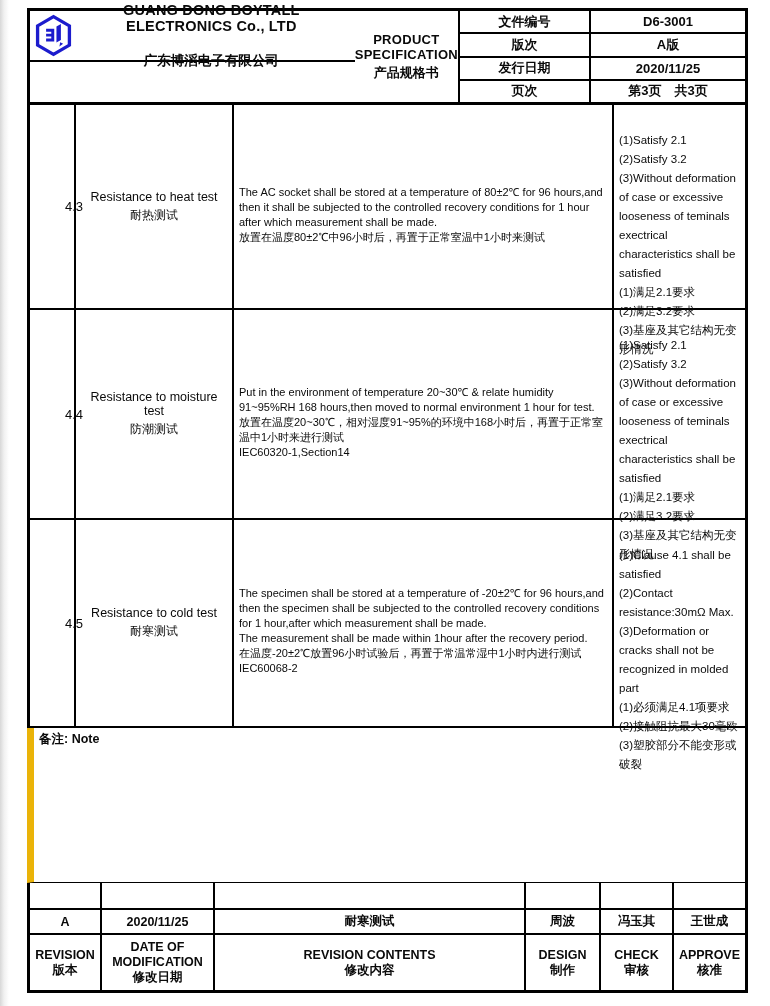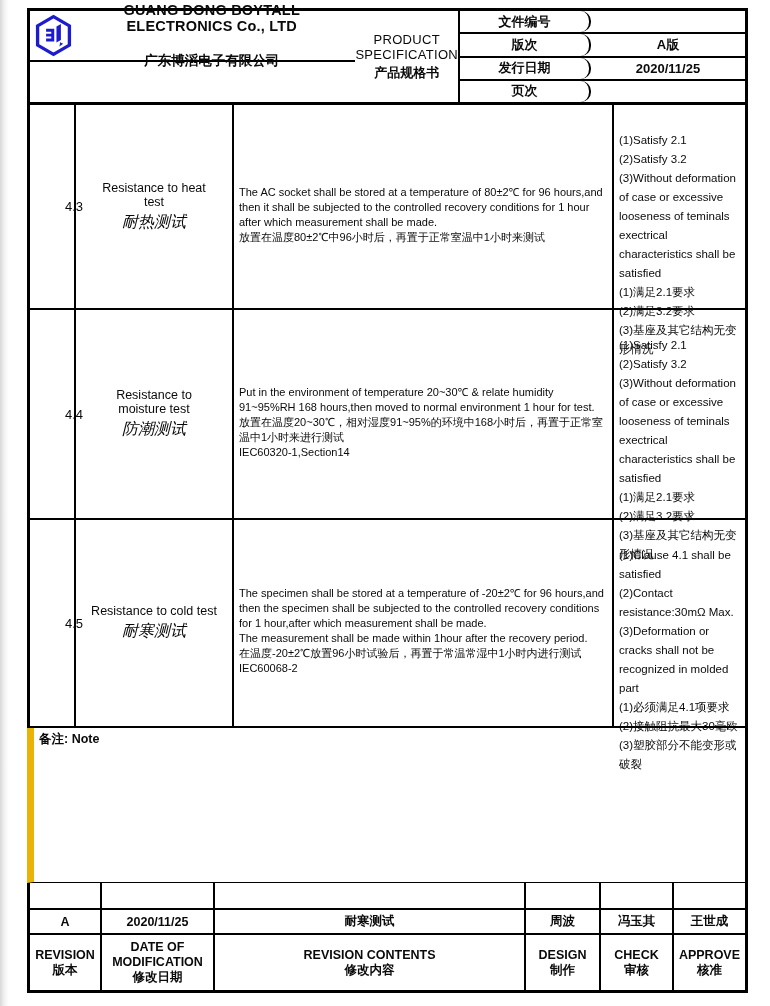--- a/index.html
+++ b/index.html
@@ -16,38 +16,38 @@
 
   
   .hdr { display:flex; width:721px; height:97px; border:3px solid #000; }
   .hdr-left { width:430px; border-right:2px solid #000; display:flex; flex-direction:row; }
   .hdr-company { height:51px; border-bottom:2px solid #000; display:flex; align-items:center; }
   .logo-wrap { width:46px; display:flex; justify-content:center; align-items:center; flex:0 0 46px; }
   .company-names { flex:1; text-align:center; padding-right:8px; }
   .company-en { font-weight:bold; font-size:14.5px; letter-spacing:.2px; }
   .company-cn { font-weight:bold; font-size:13.5px; margin-top:18px; }
   .hdr-title { flex:1; display:flex; flex-direction:column; justify-content:center; text-align:center; }
-  .title-en { font-weight:normal; font-size:13px; letter-spacing:.3px; }
+  .title-en { font-weight:bold; font-size:13px; letter-spacing:.3px; }
   .title-cn { font-weight:bold; font-size:13px; margin-top:2px; }
   .hdr-right { flex:1; display:flex; flex-direction:column; }
   .hdr-field { flex:1; display:flex; }
   .hdr-field:not(:last-child) { border-bottom:2px solid #000; }
-  .hdr-field .flabel { width:131px; border-right:2px solid #000; display:flex; align-items:center; justify-content:center; font-weight:bold; font-size:13px;border-radius:10px; }
+  .hdr-field .flabel { width:131px; border-right:2px solid #000; display:flex; align-items:center; justify-content:center; font-weight:bold; font-size:13px; }
   .hdr-field .fvalue { flex:1; display:flex; align-items:center; justify-content:center; font-weight:bold; font-size:13px; }
 
   
   .spec { width:721px; border-left:3px solid #000; border-right:3px solid #000; }
   .spec-row { display:flex; border-bottom:2px solid #000; }
   .spec-row.r0 { height:205px; }
   .spec-row.r1 { height:210px; }
   .spec-row.r2 { height:208px; }
   .c-num { width:27px; border-right:2px solid #000; display:flex; align-items:center; justify-content:center; font-size:13px;padding-left:44px; }
-  .c-name { width:158px; border-right:2px solid #000; display:flex; flex-direction:column; align-items:center; justify-content:center; text-align:center; padding:0 15px; }
+  .c-name { width:158px; border-right:2px solid #000; display:flex; flex-direction:column; align-items:center; justify-content:center; text-align:center; padding:0 8px; }
   .c-name .n-en { font-size:12.5px; }
-  .c-name .n-cn { font-size:16px; margin-top:3px;font-style:italic; }
+  .c-name .n-cn { font-size:12px; margin-top:3px; }
   .c-desc { width:380px; border-right:2px solid #000; display:flex; align-items:center; padding:20px 3px 4px 5px; font-size:11px; line-height:15px; white-space:pre-line; }
   .c-crit { flex:1; padding:26px 4px 12px 5px; font-size:11.5px; line-height:19px; white-space:pre-line; }
 
   
   .note { width:721px; height:155px; border-left:7px solid #eab308; border-right:3px solid #000; border-bottom:1px solid #000; padding:3px 5px; font-weight:bold; font-size:12.5px; }
 
   
   .rev { width:721px; height:110px; border-left:3px solid #000; border-right:3px solid #000; border-bottom:3px solid #000;
          display:grid; grid-template-columns:72px 113px 311px 75px 73px 1fr; grid-template-rows:27px 25px 1fr; }
   .rev > div { display:flex; align-items:center; justify-content:center; text-align:center; }
@@ -84,31 +84,33 @@
           </div>
         </div>
         <div class="hdr-title">
           <div class="title-en">PRODUCT SPECIFICATION</div>
           <div class="title-cn">产品规格书</div>
         </div>
       </div>
       <div class="hdr-right">
         <div class="hdr-field">
           <div class="flabel">文件编号</div>
+          <div class="fvalue">D6-3001</div>
         </div>
         <div class="hdr-field">
           <div class="flabel">版次</div>
           <div class="fvalue">A版</div>
         </div>
         <div class="hdr-field">
           <div class="flabel">发行日期</div>
           <div class="fvalue">2020/11/25</div>
         </div>
         <div class="hdr-field">
           <div class="flabel">页次</div>
+          <div class="fvalue">第3页　共3页</div>
         </div>
       </div>
     </div>
 
     <div class="spec">
       <div class="spec-row r0">
         <div class="c-num">4.3</div>
         <div class="c-name">
           <div class="n-en">Resistance to heat test</div>
           <div class="n-cn">耐热测试</div>

